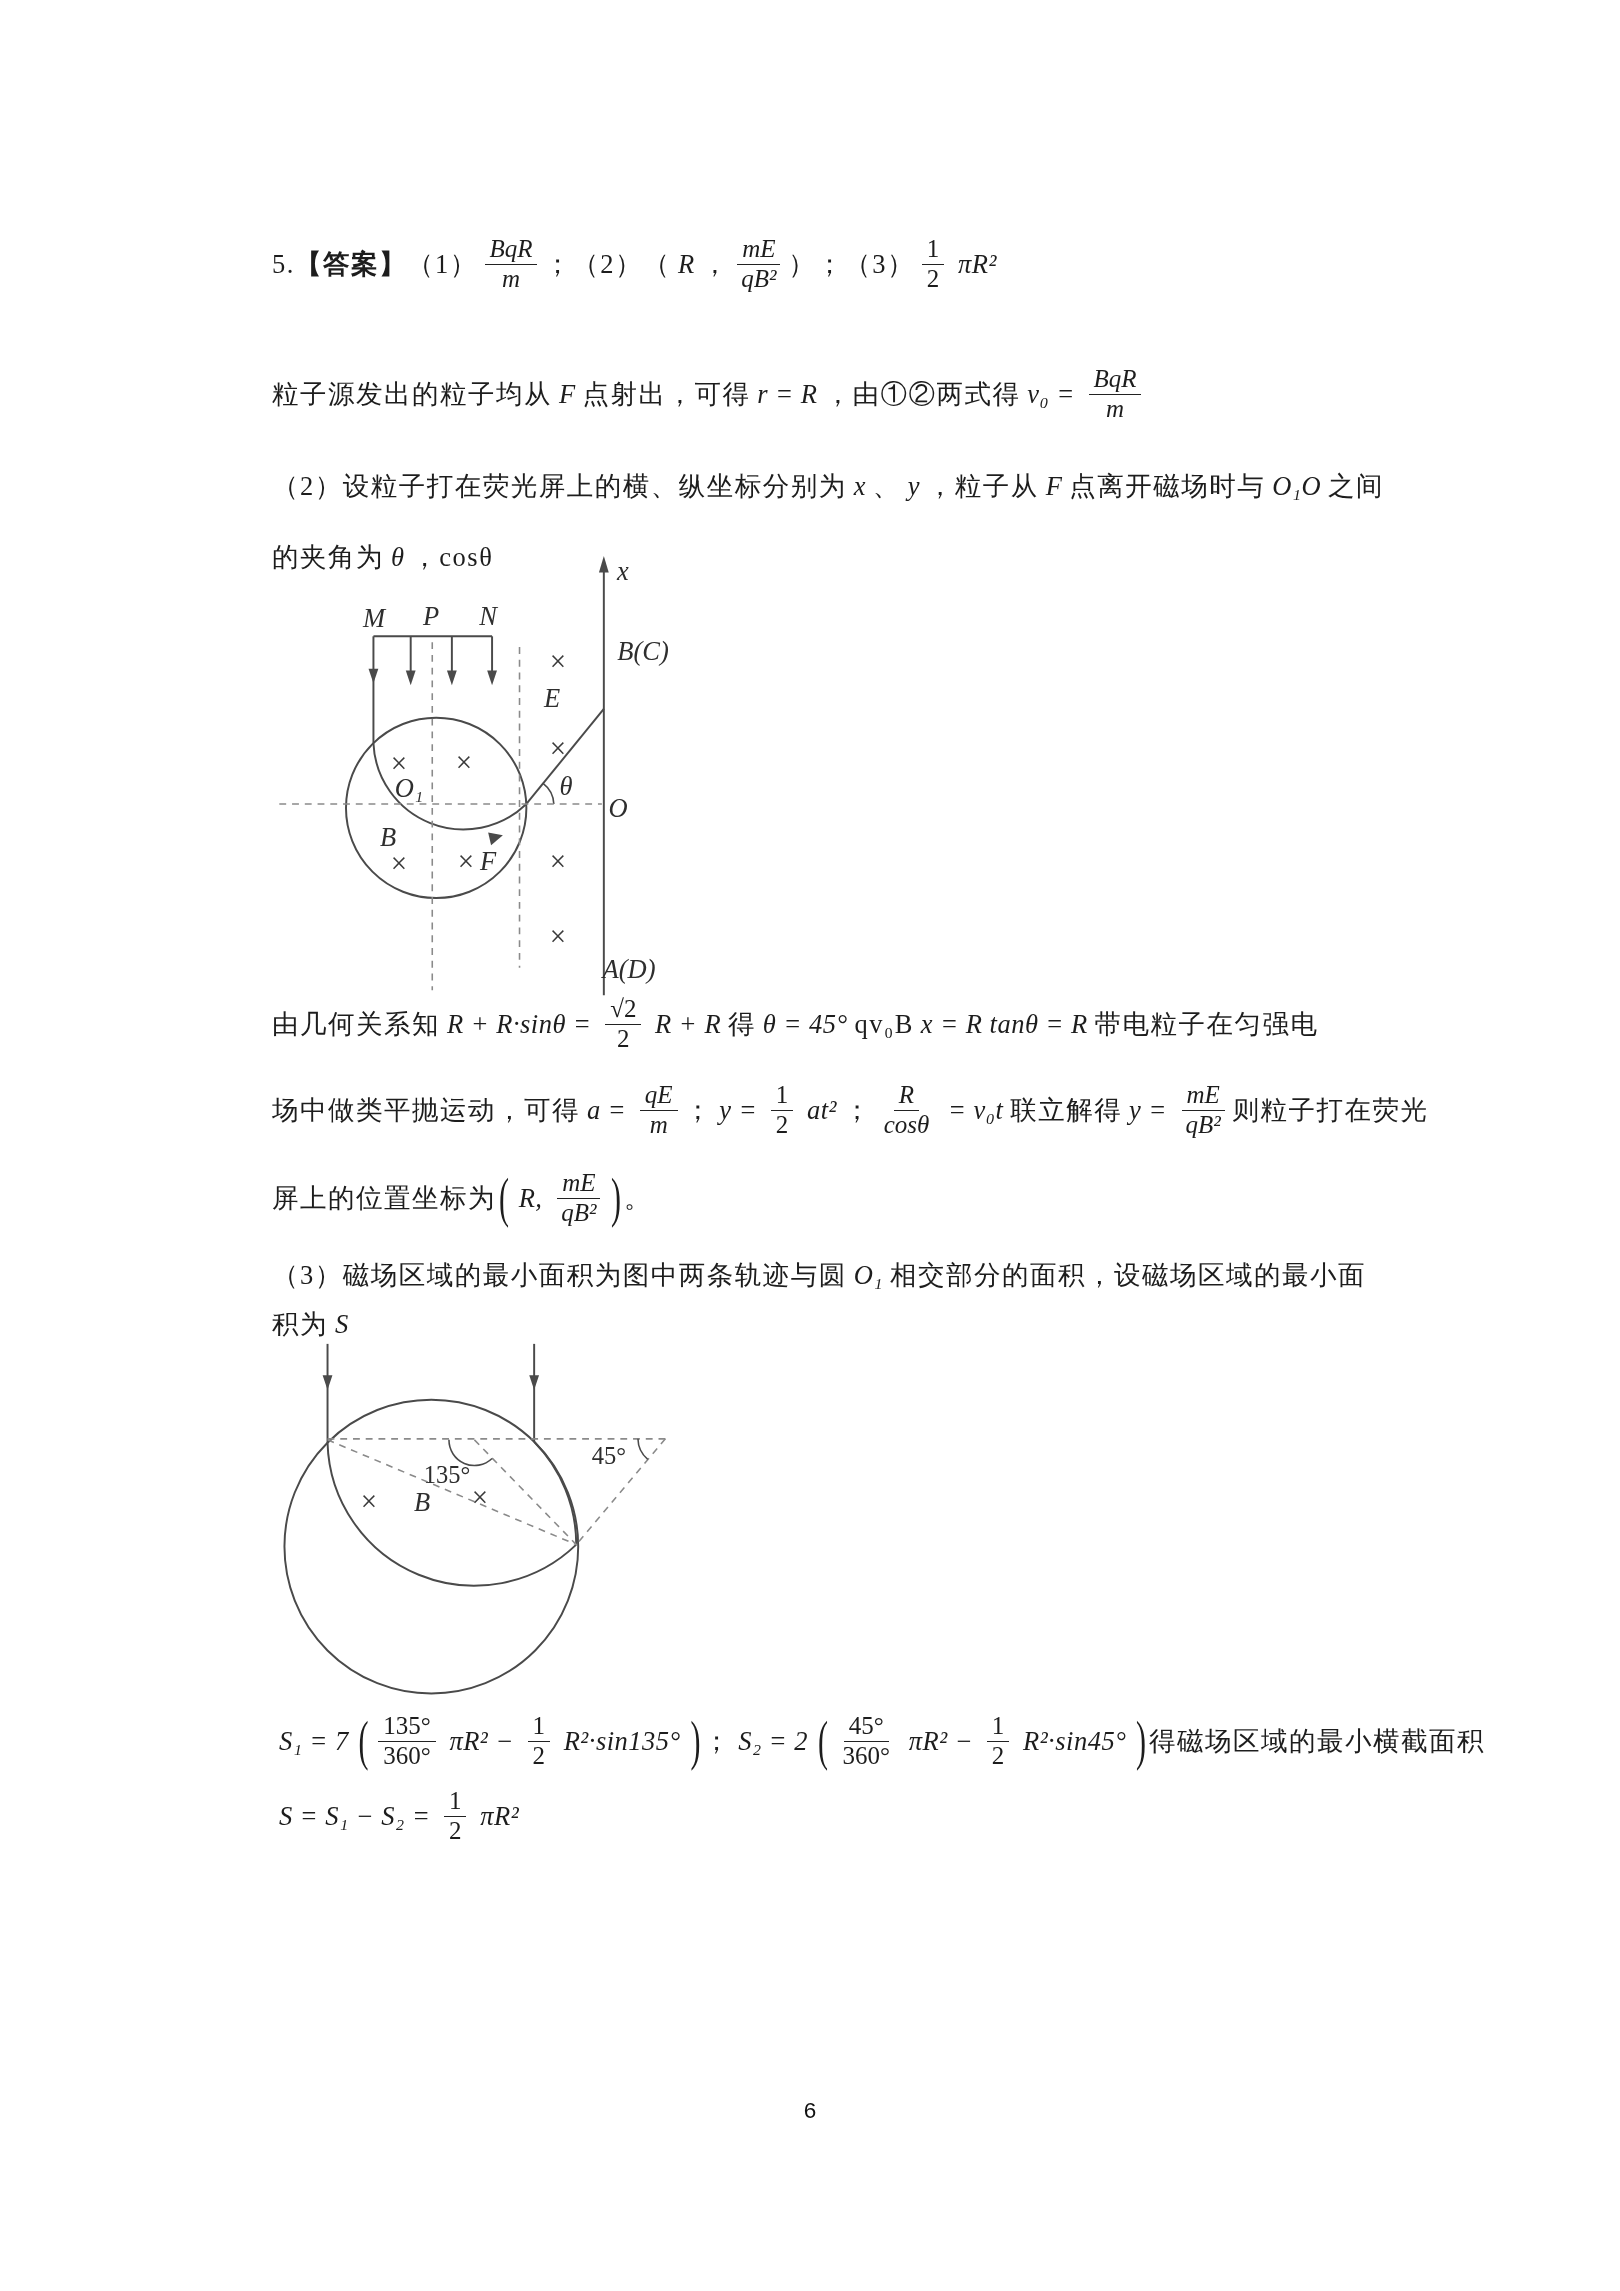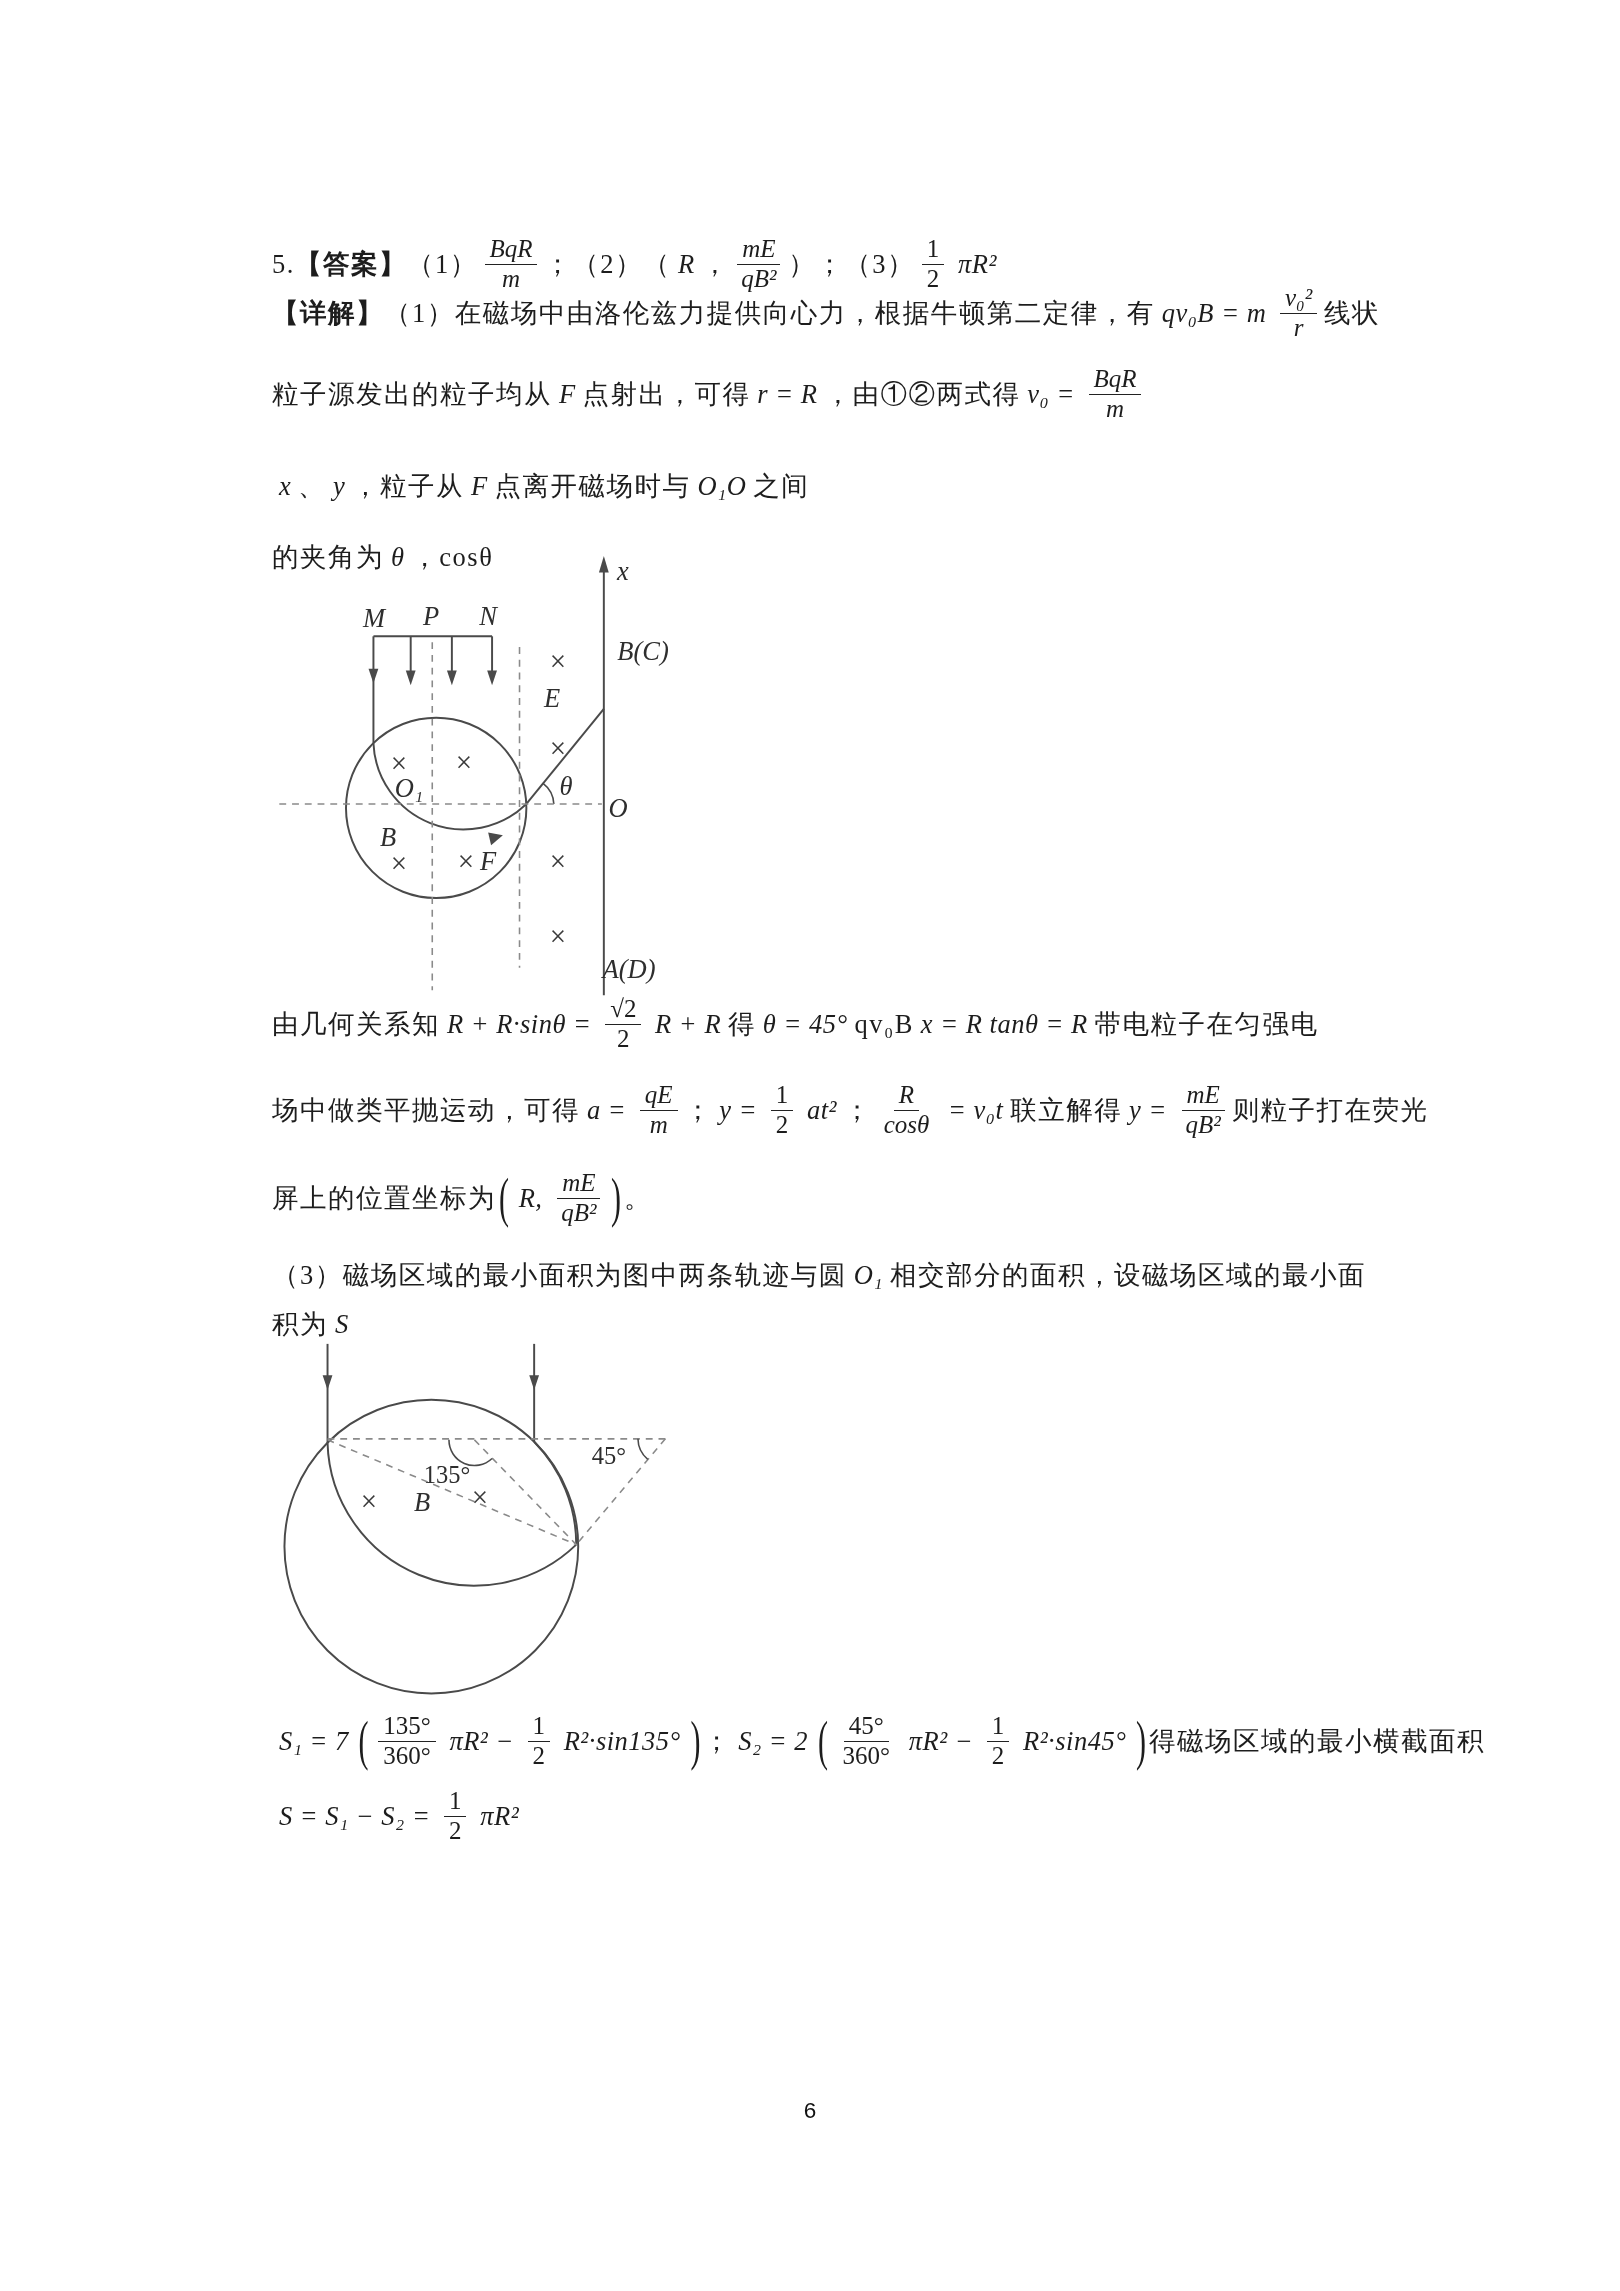--- a/index.html
+++ b/index.html
@@ -48,43 +48,34 @@
         <span class="fnum it">mE</span>
         <span class="fden it">qB²</span>
       </span>
       <span class="cn">）；（3）</span>
       <span class="frac">
         <span class="fnum">1</span>
         <span class="fden">2</span>
       </span>
       <span class="math">πR²</span>
     </div>
-  <div class="line" style="top:284px;">
-      <span class="cn bx">【详解】</span>
-      <span class="cn">（1）在磁场中由洛伦兹力提供向心力，根据牛顿第二定律，有</span>
-      <span class="math">qv₀B = m</span>
-      <span class="frac">
-        <span class="fnum it">v₀²</span>
-        <span class="fden it">r</span>
-      </span>
-      <span class="cn">线状</span>
-    </div>
   <div class="line" style="top:365px;">
       <span class="cn">粒子源发出的粒子均从</span>
       <span class="math">F</span>
       <span class="cn">点射出，可得</span>
       <span class="math">r = R</span>
       <span class="cn">，由①②两式得</span>
       <span class="math">v₀ =</span>
       <span class="frac">
         <span class="fnum it">BqR</span>
         <span class="fden it">m</span>
       </span>
     </div>
   <div class="line" style="top:468px;">
+      <span class="cn">（2）设粒子打在荧光屏上的横、纵坐标分别为</span>
       <span class="math">x</span>
       <span class="cn">、</span>
       <span class="math">y</span>
       <span class="cn">，粒子从</span>
       <span class="math">F</span>
       <span class="cn">点离开磁场时与</span>
       <span class="math">O₁O</span>
       <span class="cn">之间</span>
     </div>
   <div class="line" style="top:519px;margin-top:20px;">

